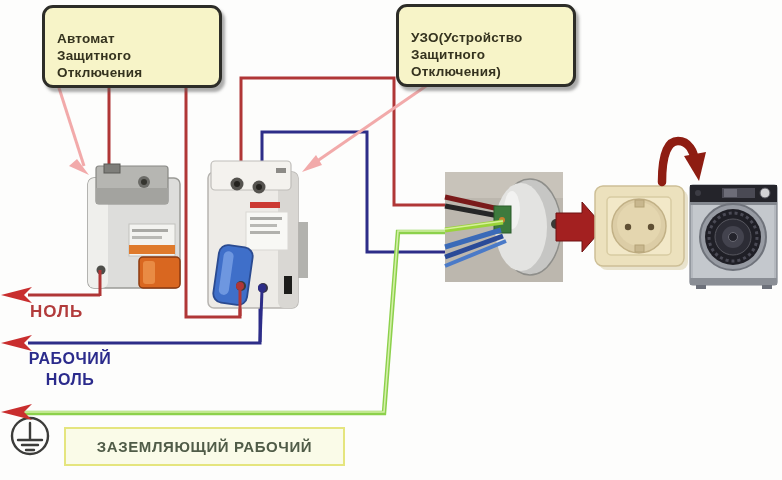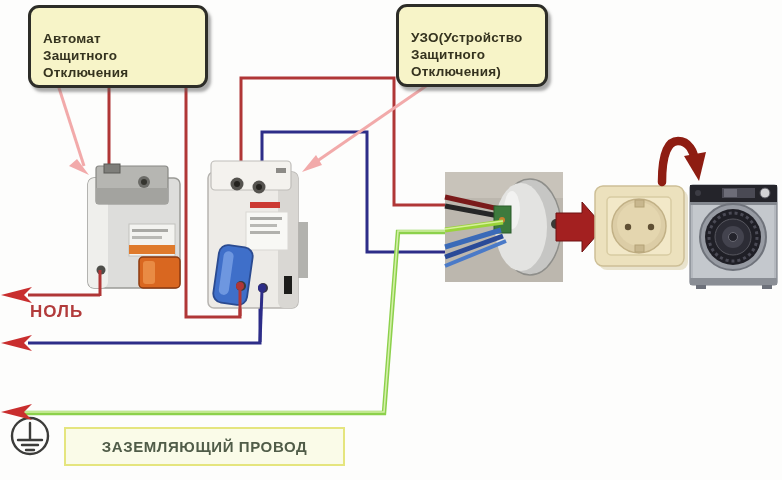--- a/index.html
+++ b/index.html
@@ -190,32 +190,34 @@
       <line x1="26" y1="450" x2="34" y2="450" class="earth-stroke"></line>
     </g>
 
     <g>
       <polygon class="edge-arrow" points="1,295 32,287 24,295 32,303"></polygon>
       <polygon class="edge-arrow" points="1,343 32,335 24,343 32,351"></polygon>
       <polygon class="edge-arrow" points="1,412 32,404 24,412 32,420"></polygon>
     </g>
   </svg>
 
-  <div class="callout-box" style="left:28px;top:5px;width:180px;">
+  <div class="callout-box" style="left:42px;top:5px;width:180px;">
     <span>Автомат
 Защитного
 Отключения</span>
   </div>
 
-  <div class="callout-box" style="left:396px;top:4px;width:152px;">
+  <div class="callout-box" style="left:396px;top:4px;width:180px;">
     <span>УЗО(Устройство
 Защитного
 Отключения)</span>
   </div>
 
   <div class="phase-label">НОЛЬ</div>
 
+  <div class="neutral-label">РАБОЧИЙ
+НОЛЬ</div>
 
   <div class="ground-box">
-    <span>ЗАЗЕМЛЯЮЩИЙ ПРОВОД</span>
+    <span>ЗАЗЕМЛЯЮЩИЙ РАБОЧИЙ</span>
   </div>
 
 </div>
 
 </body></html>

